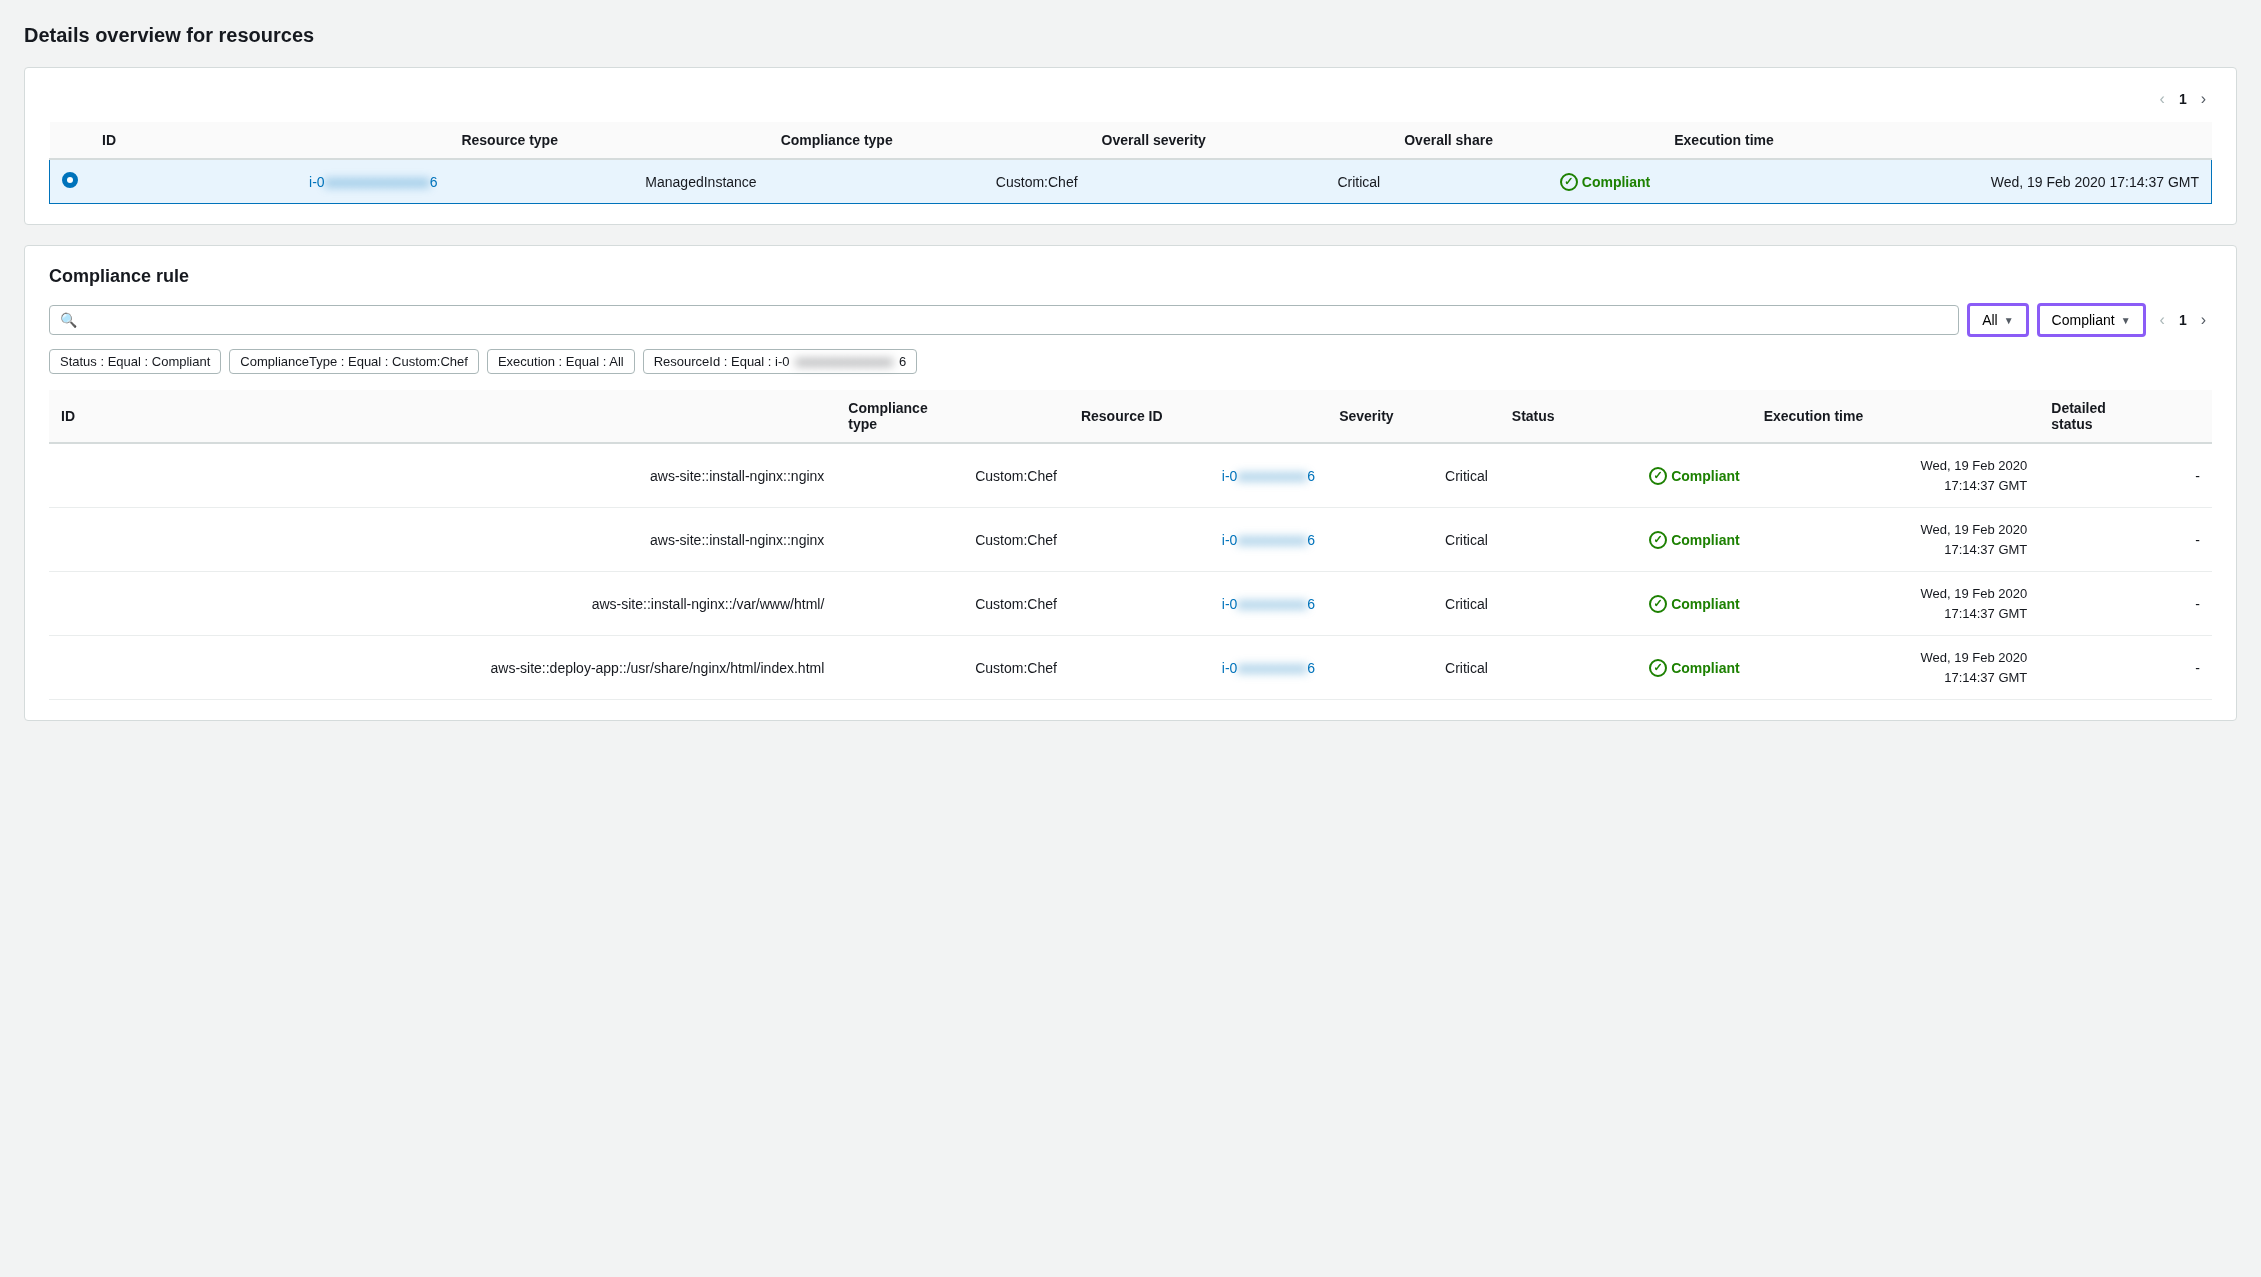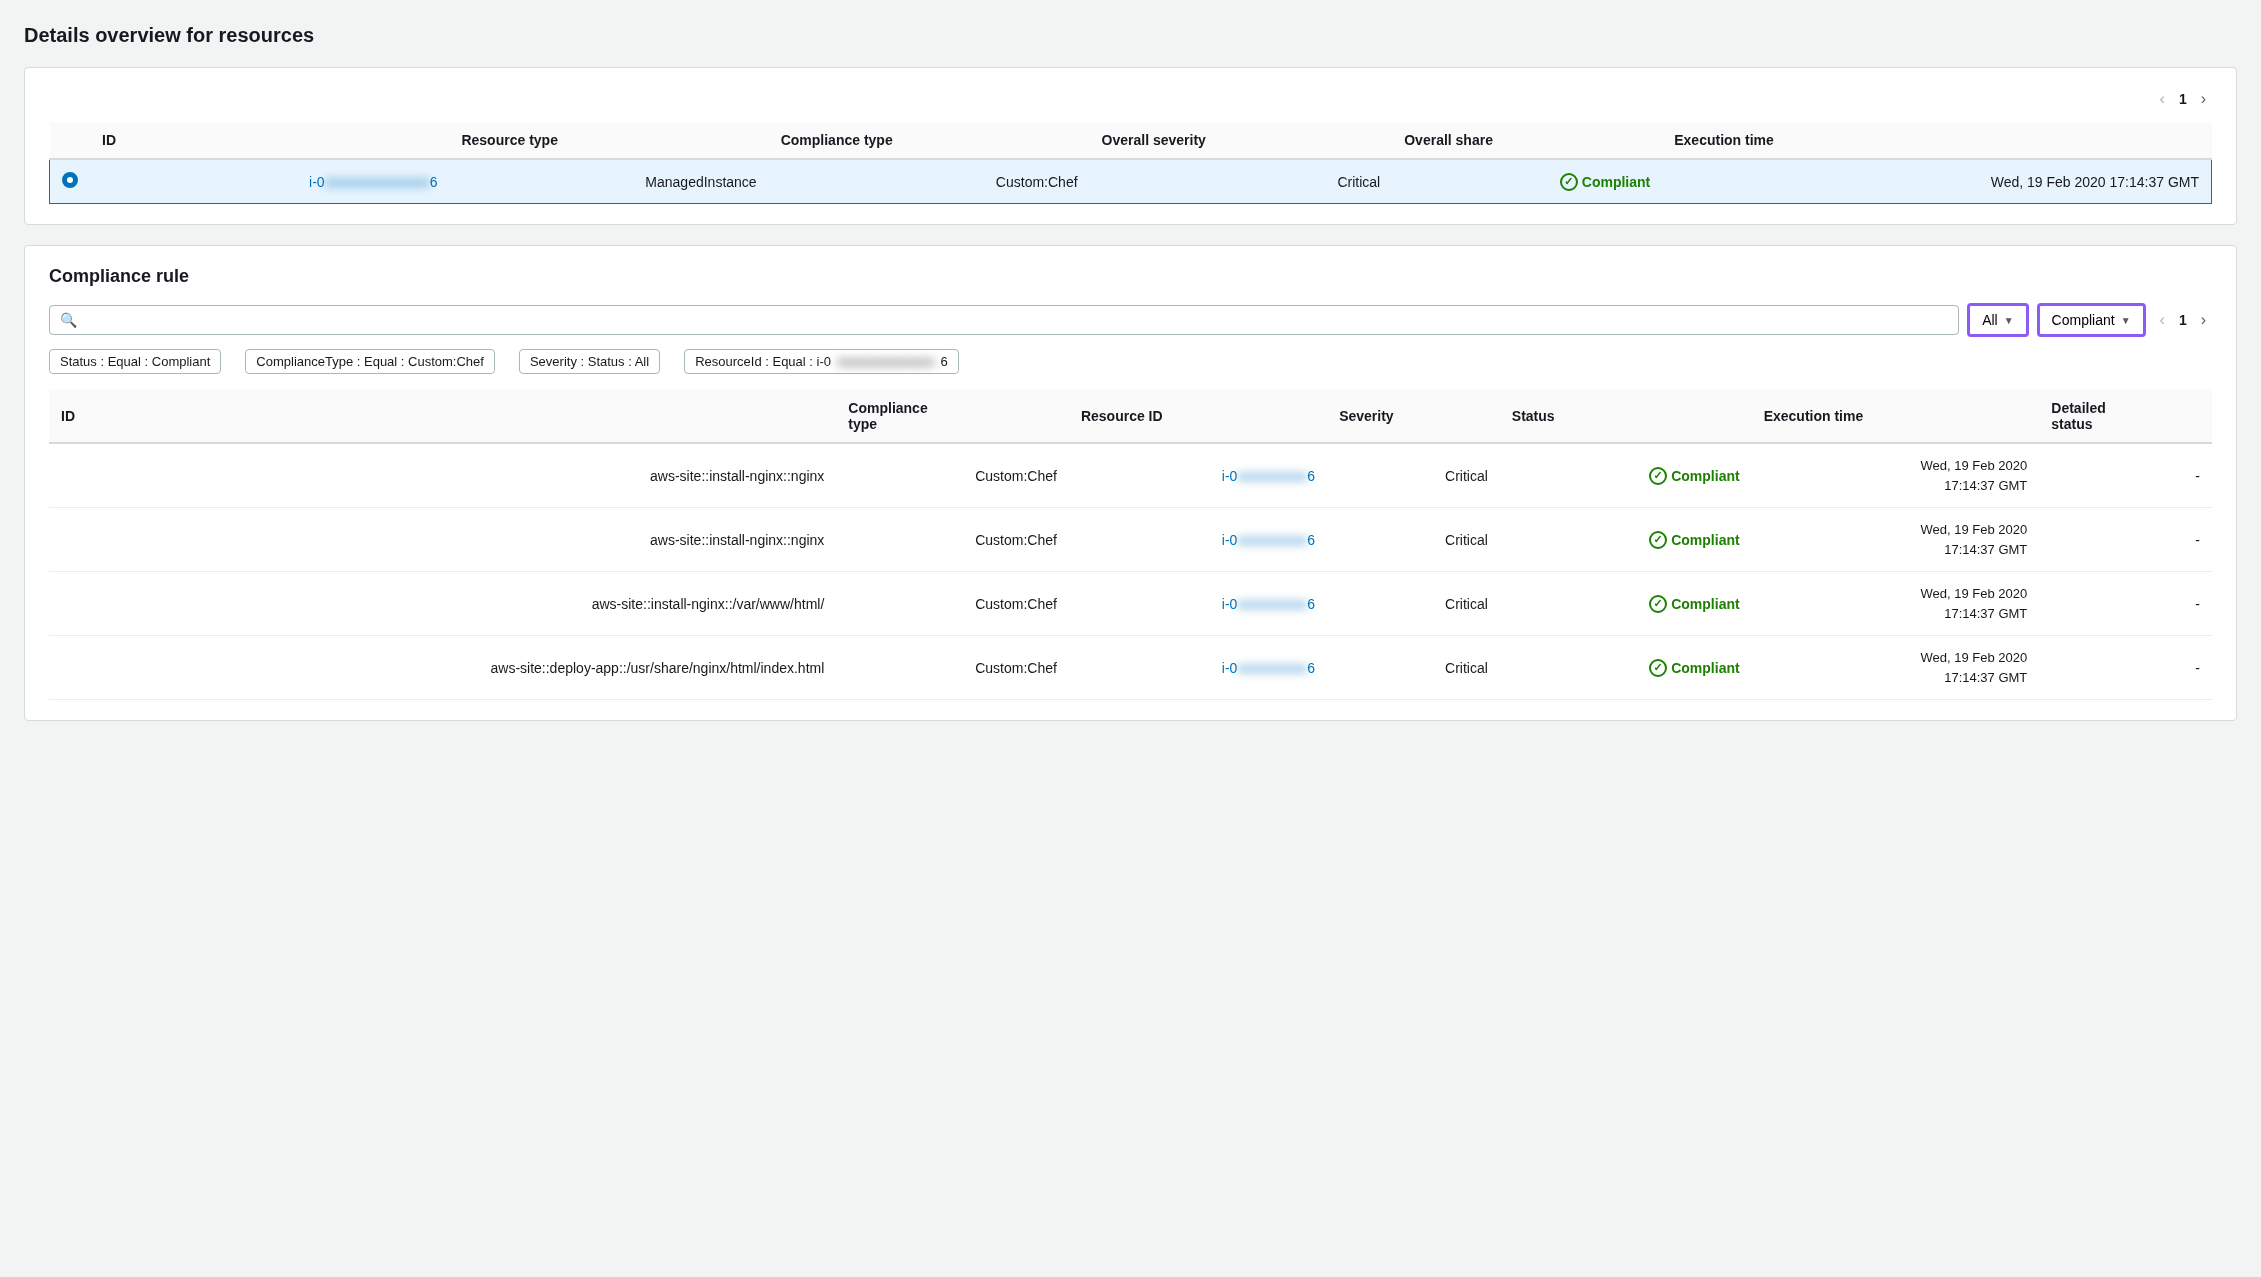--- a/index.html
+++ b/index.html
@@ -164,21 +164,21 @@
       font-size: 14px;
       white-space: nowrap;
     }
     .dropdown-arrow {
       font-size: 10px;
       color: #545b64;
     }
     .filter-tags-row {
       display: flex;
       flex-wrap: wrap;
-      gap: 24px;
+      gap: 8px;
       margin-bottom: 16px;
     }
     .filter-tag {
       border: 1px solid #aab7b8;
       border-radius: 4px;
       padding: 4px 10px;
       font-size: 13px;
       background: #fff;
       color: #16191f;
       display: inline-flex;
@@ -261,21 +261,21 @@
       <span class="dropdown-arrow">▼</span>
     </button>
     <button class="pagination-btn" disabled="" style="color:#aab7b8">‹</button>
     <span class="pagination-num">1</span>
     <button class="pagination-btn">›</button>
   </div>
 
   <div class="filter-tags-row" id="filter-tags-container">
       <span class="filter-tag">Status : Equal : Compliant</span>
       <span class="filter-tag">ComplianceType : Equal : Custom:Chef</span>
-      <span class="filter-tag">Severity : Status : All</span>
+      <span class="filter-tag">Execution : Equal : All</span>
       <span class="filter-tag">ResourceId : Equal : i-0<span class="blurred">xxxxxxxxxxxxxxx</span>6</span>
     </div>
 
   <table class="compliance-table">
     <thead>
       <tr>
         <th>ID</th>
         <th>Compliance<br>type</th>
         <th>Resource ID</th>
         <th>Severity</th>

